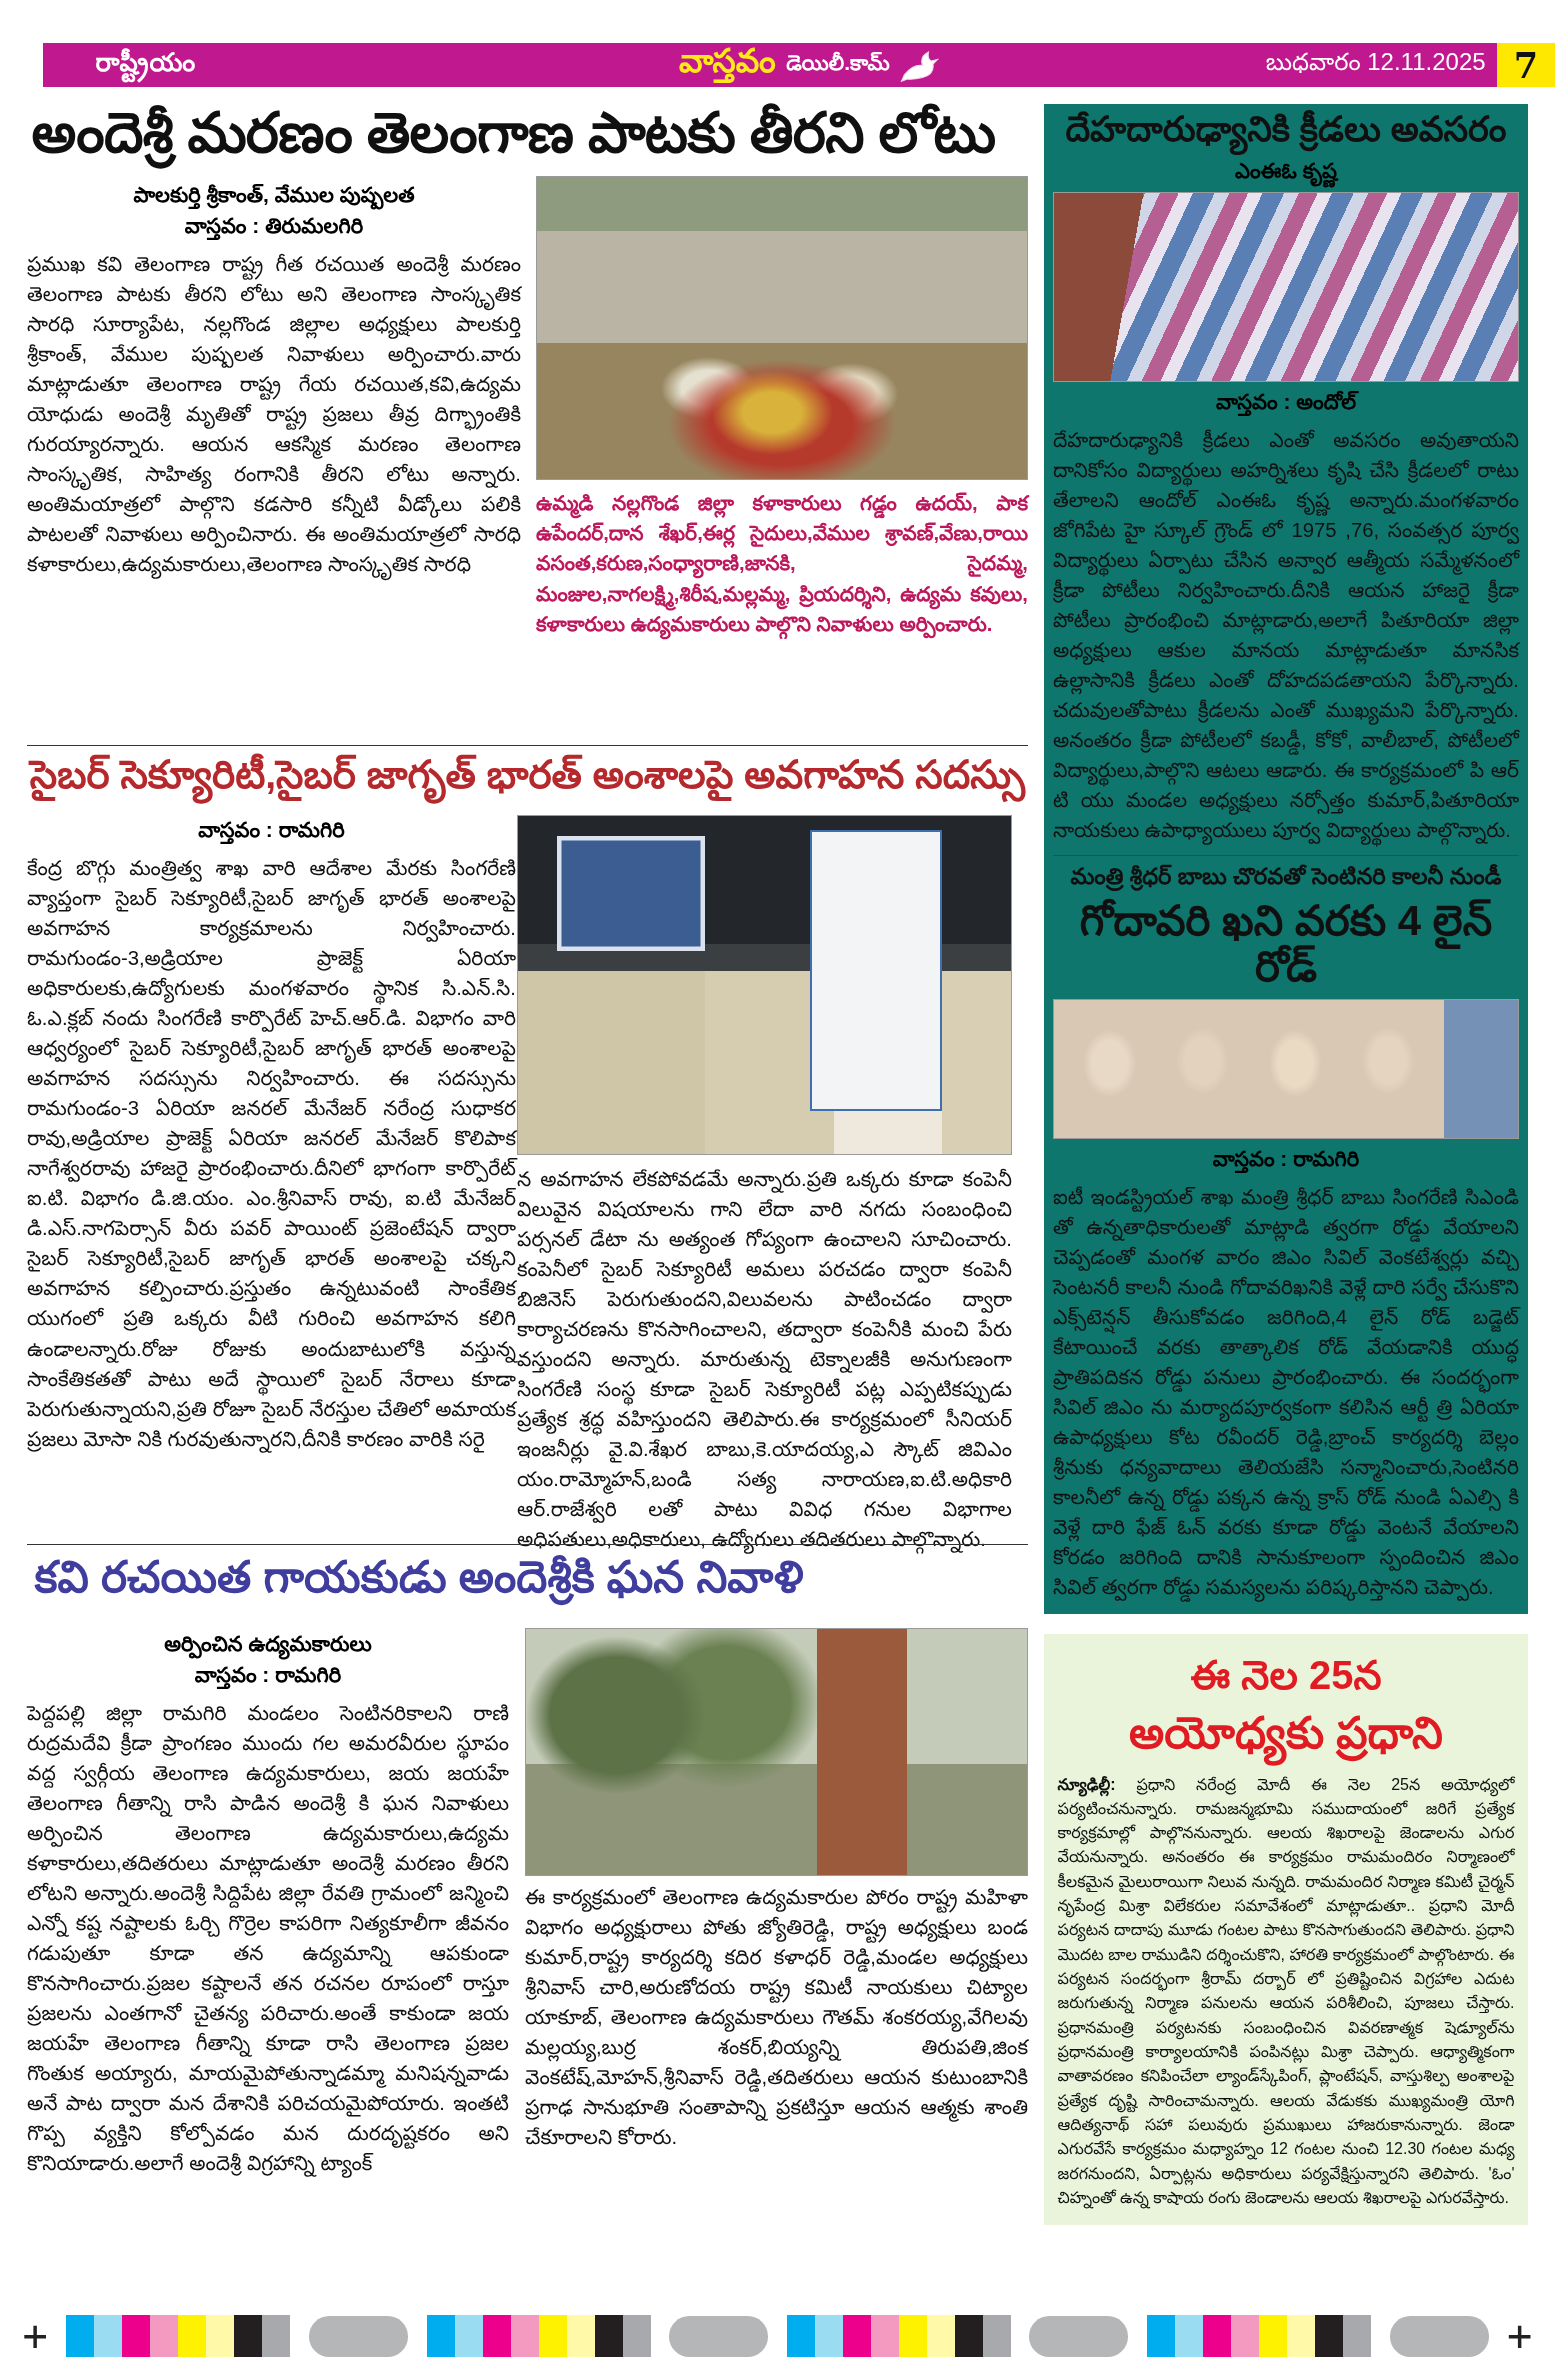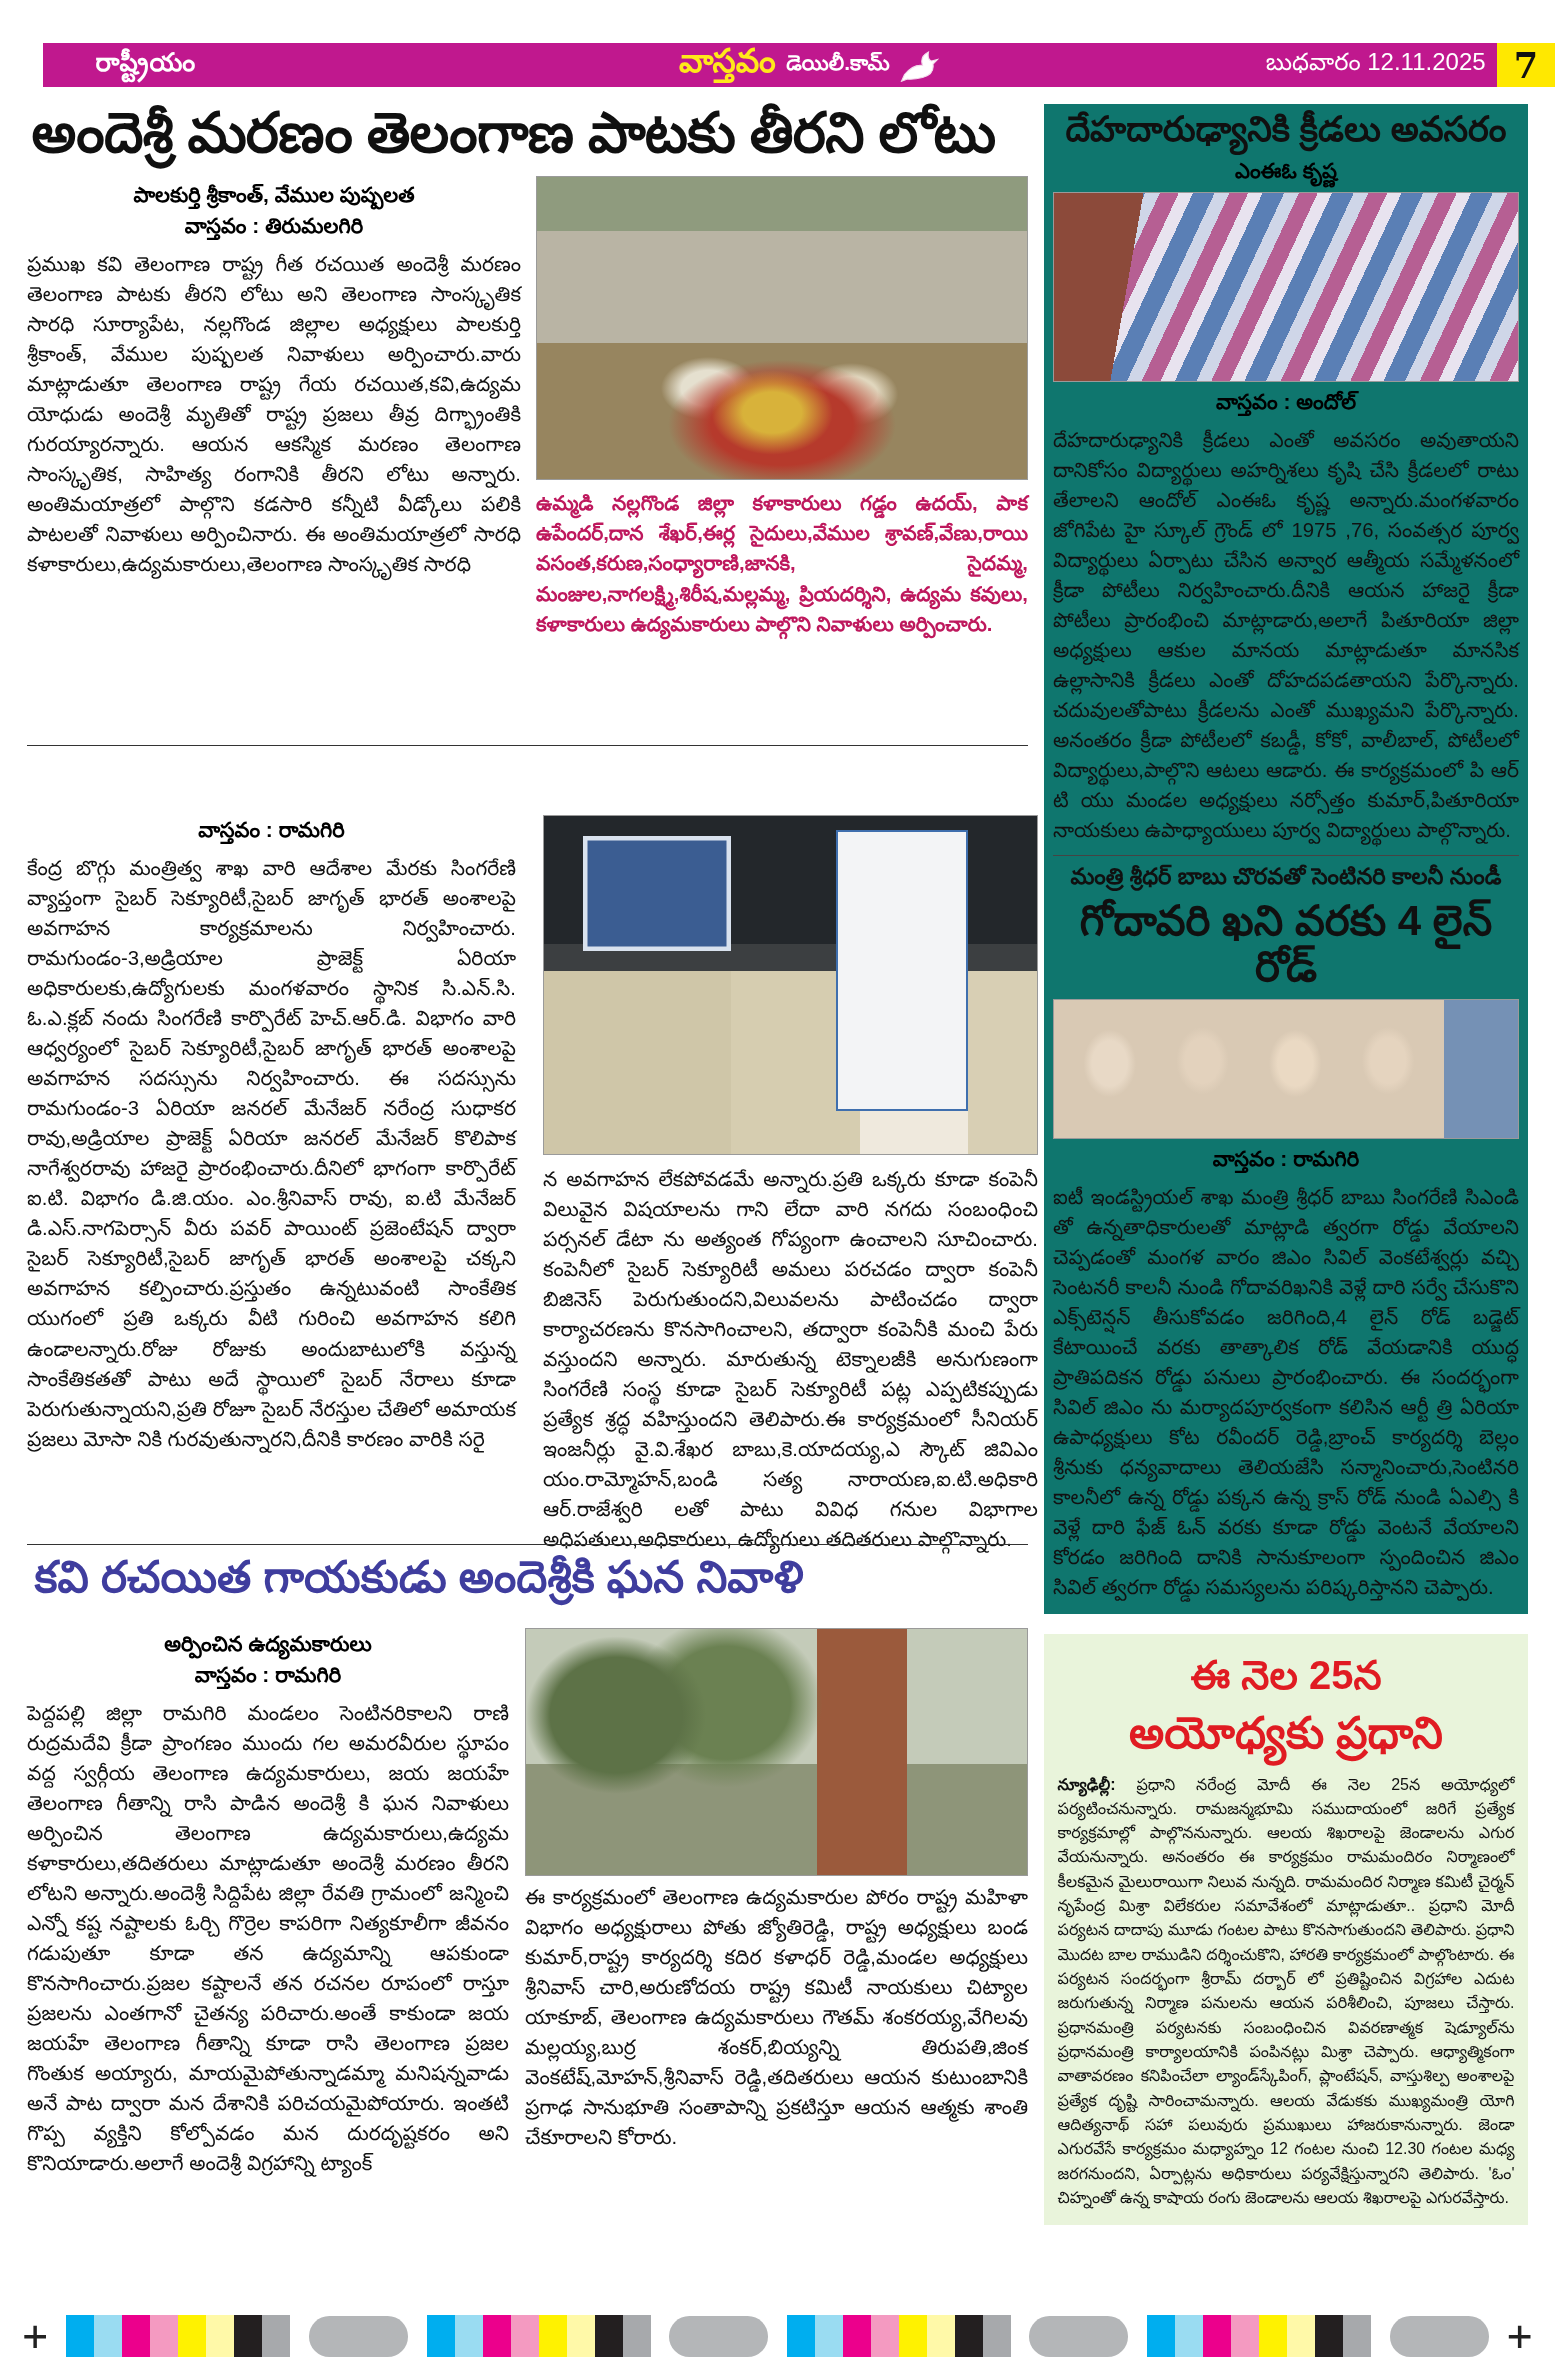--- a/index.html
+++ b/index.html
@@ -46,21 +46,21 @@
       radial-gradient(158px 90px at 50% 82%, #b63a2c 0 45%, transparent 72%),
       radial-gradient(68px 45px at 35% 70%, #e5e0cf 0 40%, transparent 70%),
       radial-gradient(68px 45px at 64% 72%, #e0d6bd 0 40%, transparent 70%),
       linear-gradient(180deg,#8f9b7e 0 18%, #b9b4a4 18% 55%, #97855f 55% 100%); }
   .a-main .caption{ margin-top:7.5px; }
 
   
   .a-cyber{ position:relative; height:799px; border-top:1.5px solid #333; padding-top:7.5px; }
   .a-cyber h2{ color:#b5282c; font-size:39px; line-height:1.1; text-align:center; font-weight:bold; }
   .a-cyber .left{ position:absolute; left:0; top:69px; width:489px; }
-  .a-cyber .right{ position:absolute; left:516px; top:69px; width:495px; }
+  .a-cyber .right{ position:absolute; left:490px; top:69px; width:495px; }
   .ph-cyber{ height:340px;
     background:
       linear-gradient(180deg,#23272b 0 38%, #3c3f41 38% 46%, transparent 46%),
       linear-gradient(90deg,#cfc6a8 0 38%, #d6cdb0 38% 64%, #efe9dd 64% 86%, #d8cfb4 86% 100%),
       #d6cdb0; position:relative; overflow:hidden; }
   .ph-cyber::before{ content:""; position:absolute; left:8%; top:6%; width:30%; height:34%;
       background:#3b5d92; box-shadow:inset 0 0 0 4.5px #d9e2ee; }
   .ph-cyber::after{ content:""; position:absolute; right:14%; top:4%; width:26%; height:82%;
       background:#f3f4f6; border:2.3px solid #3f6fae; }
 
@@ -145,20 +145,21 @@
           <div class="dateline">వాస్తవం : తిరుమలగిరి</div>
           <p class="body-txt">ప్రముఖ కవి తెలంగాణ రాష్ట్ర గీత రచయిత అందెశ్రీ మరణం తెలంగాణ పాటకు తీరని లోటు అని తెలంగాణ సాంస్కృతిక సారధి సూర్యాపేట, నల్లగొండ జిల్లాల అధ్యక్షులు పాలకుర్తి శ్రీకాంత్, వేముల పుష్పలత నివాళులు అర్పించారు.వారు మాట్లాడుతూ తెలంగాణ రాష్ట్ర గేయ రచయిత,కవి,ఉద్యమ యోధుడు అందెశ్రీ మృతితో రాష్ట్ర ప్రజలు తీవ్ర దిగ్భ్రాంతికి గురయ్యారన్నారు. ఆయన ఆకస్మిక మరణం తెలంగాణ సాంస్కృతిక, సాహిత్య రంగానికి తీరని లోటు అన్నారు. అంతిమయాత్రలో పాల్గొని కడసారి కన్నీటి వీడ్కోలు పలికి పాటలతో నివాళులు అర్పించినారు. ఈ అంతిమయాత్రలో సారధి కళాకారులు,ఉద్యమకారులు,తెలంగాణ సాంస్కృతిక సారధి</p>
         </div>
         <div class="right">
           <div class="photo ph-main"></div>
           <p class="caption">ఉమ్మడి నల్లగొండ జిల్లా కళాకారులు గడ్డం ఉదయ్, పాక ఉపేందర్,దాన శేఖర్,ఈర్ల సైదులు,వేముల శ్రావణ్,వేణు,రాయి వసంత,కరుణ,సంధ్యారాణి,జానకి, సైదమ్మ, మంజుల,నాగలక్ష్మి,శిరీష,మల్లమ్మ, ప్రియదర్శిని, ఉద్యమ కవులు, కళాకారులు ఉద్యమకారులు పాల్గొని నివాళులు అర్పించారు.</p>
         </div>
       </div>
 
       <div class="a-cyber">
+        <h2>సైబర్ సెక్యూరిటీ,సైబర్ జాగృత్ భారత్ అంశాలపై అవగాహన సదస్సు</h2>
         <div class="left">
           <div class="dateline">వాస్తవం : రామగిరి</div>
           <p class="body-txt">కేంద్ర బొగ్గు మంత్రిత్వ శాఖ వారి ఆదేశాల మేరకు సింగరేణి వ్యాప్తంగా సైబర్ సెక్యూరిటీ,సైబర్ జాగృత్ భారత్ అంశాలపై అవగాహన కార్యక్రమాలను నిర్వహించారు. రామగుండం-3,అడ్రియాల ప్రాజెక్ట్ ఏరియా అధికారులకు,ఉద్యోగులకు మంగళవారం స్థానిక సి.ఎన్.సి. ఓ.ఎ.క్లబ్ నందు సింగరేణి కార్పొరేట్ హెచ్.ఆర్.డి. విభాగం వారి ఆధ్వర్యంలో సైబర్ సెక్యూరిటీ,సైబర్ జాగృత్ భారత్ అంశాలపై అవగాహన సదస్సును నిర్వహించారు. ఈ సదస్సును రామగుండం-3 ఏరియా జనరల్ మేనేజర్ నరేంద్ర సుధాకర రావు,అడ్రియాల ప్రాజెక్ట్ ఏరియా జనరల్ మేనేజర్ కొలిపాక నాగేశ్వరరావు హాజరై ప్రారంభించారు.దీనిలో భాగంగా కార్పొరేట్ ఐ.టి. విభాగం డి.జి.యం. ఎం.శ్రీనివాస్ రావు, ఐ.టి మేనేజర్ డి.ఎస్.నాగపెర్సాన్ వీరు పవర్ పాయింట్ ప్రజెంటేషన్ ద్వారా సైబర్ సెక్యూరిటీ,సైబర్ జాగృత్ భారత్ అంశాలపై చక్కని అవగాహన కల్పించారు.ప్రస్తుతం ఉన్నటువంటి సాంకేతిక యుగంలో ప్రతి ఒక్కరు వీటి గురించి అవగాహన కలిగి ఉండాలన్నారు.రోజు రోజుకు అందుబాటులోకి వస్తున్న సాంకేతికతతో పాటు అదే స్థాయిలో సైబర్ నేరాలు కూడా పెరుగుతున్నాయని,ప్రతి రోజూ సైబర్ నేరస్తుల చేతిలో అమాయక ప్రజలు మోసా నికి గురవుతున్నారని,దీనికి కారణం వారికి సరై</p>
         </div>
         <div class="right">
           <div class="photo ph-cyber"></div>
           <p class="body-txt" style="margin-top:9px">న అవగాహన లేకపోవడమే అన్నారు.ప్రతి ఒక్కరు కూడా కంపెనీ విలువైన విషయాలను గాని లేదా వారి నగదు సంబంధించి పర్సనల్ డేటా ను అత్యంత గోప్యంగా ఉంచాలని సూచించారు. కంపెనీలో సైబర్ సెక్యూరిటీ అమలు పరచడం ద్వారా కంపెనీ బిజినెస్ పెరుగుతుందని,విలువలను పాటించడం ద్వారా కార్యాచరణను కొనసాగించాలని, తద్వారా కంపెనీకి మంచి పేరు వస్తుందని అన్నారు. మారుతున్న టెక్నాలజీకి అనుగుణంగా సింగరేణి సంస్థ కూడా సైబర్ సెక్యూరిటీ పట్ల ఎప్పటికప్పుడు ప్రత్యేక శ్రద్ధ వహిస్తుందని తెలిపారు.ఈ కార్యక్రమంలో సీనియర్ ఇంజనీర్లు వై.వి.శేఖర బాబు,కె.యాదయ్య,ఎ స్కౌట్ జివిఎం యం.రామ్మోహన్,బండి సత్య నారాయణ,ఐ.టి.అధికారి ఆర్.రాజేశ్వరి లతో పాటు వివిధ గనుల విభాగాల అధిపతులు,అధికారులు, ఉద్యోగులు తదితరులు పాల్గొన్నారు.</p>
         </div>
       </div>
 

